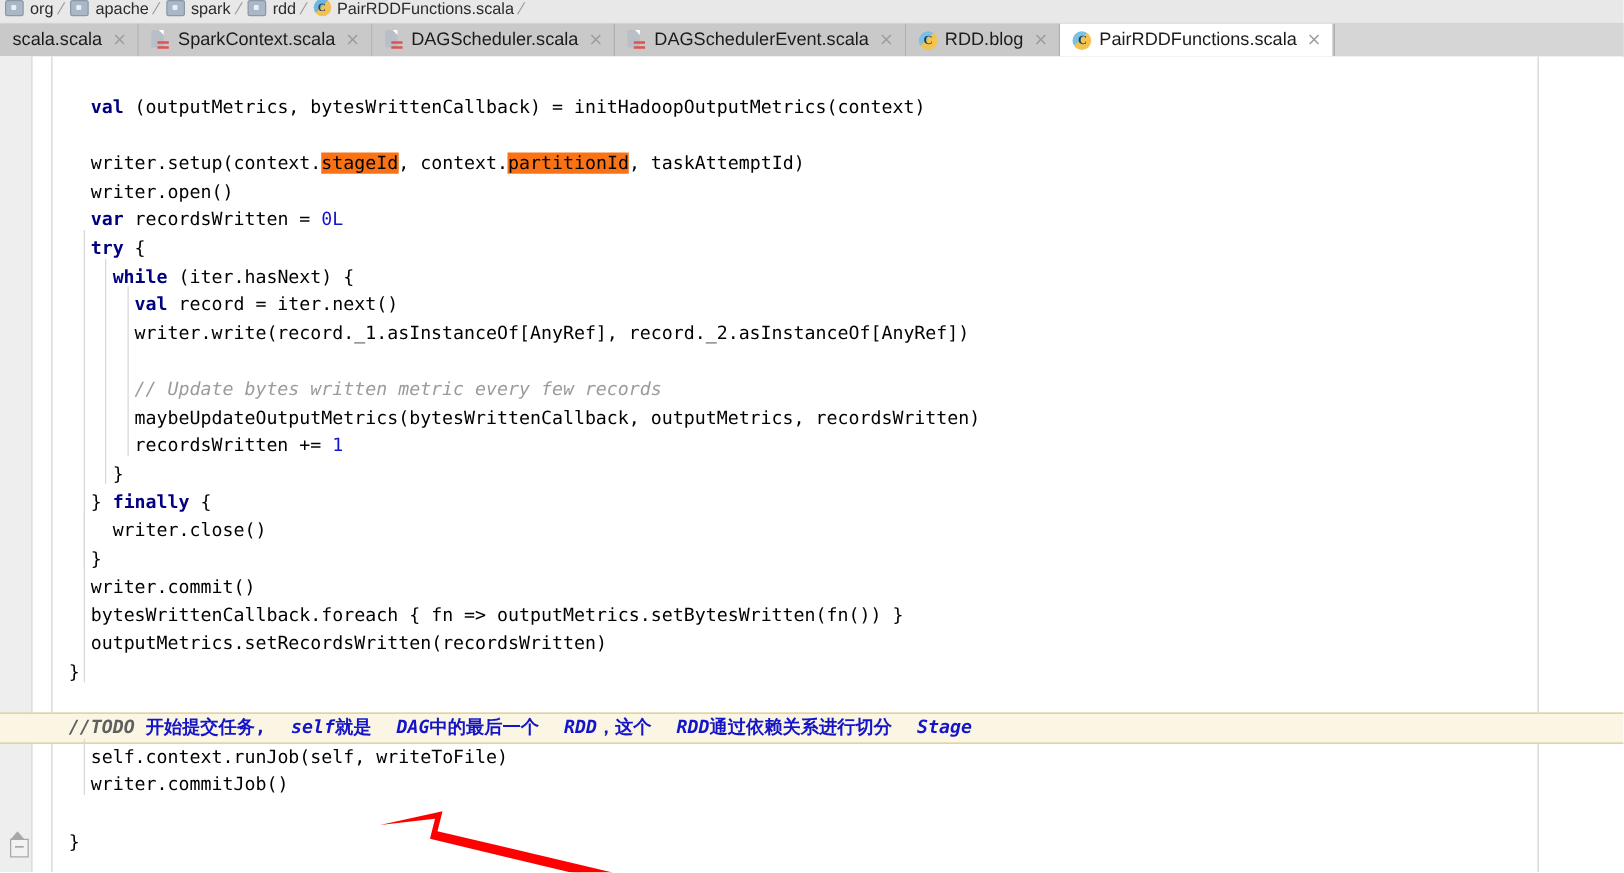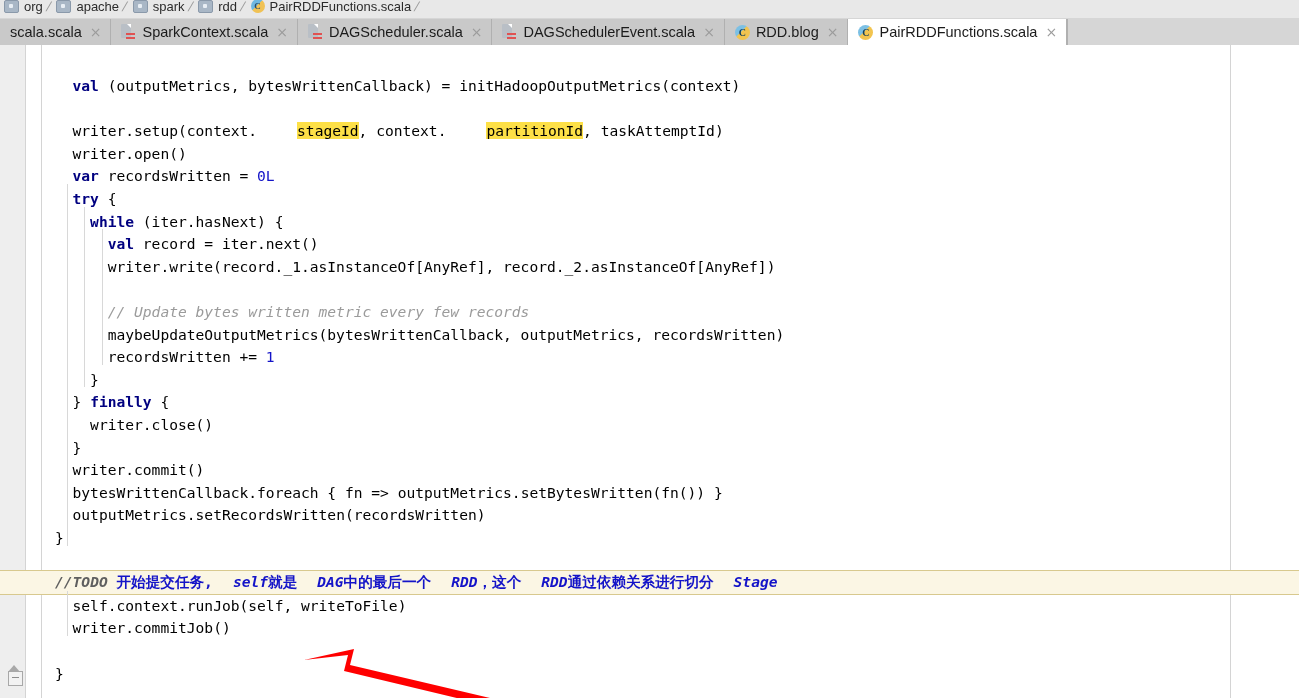--- a/index.html
+++ b/index.html
@@ -123,21 +123,21 @@
     line-height: 22.6px;
     color: #000000;
     white-space: pre;
   }
   .ln { position: absolute; left: 0; width: 1299px; height: 22.6px; }
   .ln .txt { position: absolute; left: 0; top: 0; text-align: center; }
 
   .kw { color: #000080; font-weight: bold; }
   .num { color: #1414c8; }
   .cmt { color: #9b9b9b; font-style: italic; }
-  .hl { background: #fde047; margin-left: 40px; }
+  .hl { background: #f97316; }
 
   
   .todoline {
     position: absolute; left: 0; width: 1299px; height: 23px;
     background: #fbf6e4;
     border-top: 1px solid #d8c98e;
     border-bottom: 1px solid #d8c98e;
   }
   .todotxt {
     position: absolute; left: 55px; top: 1px;

